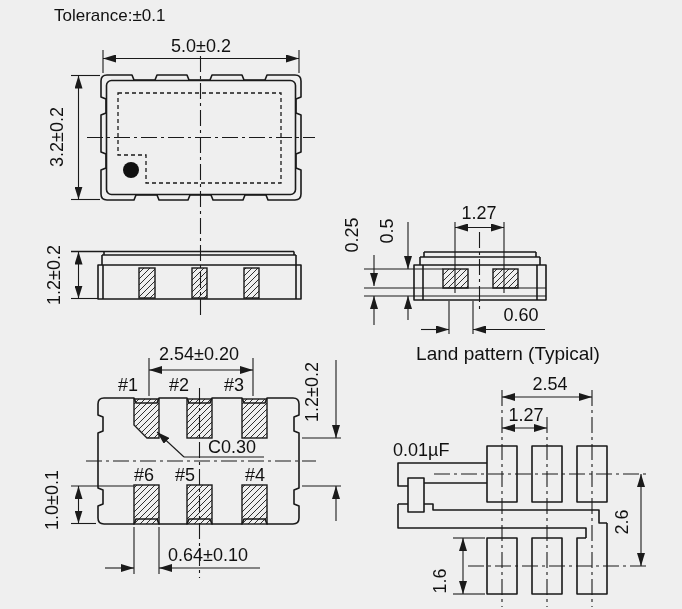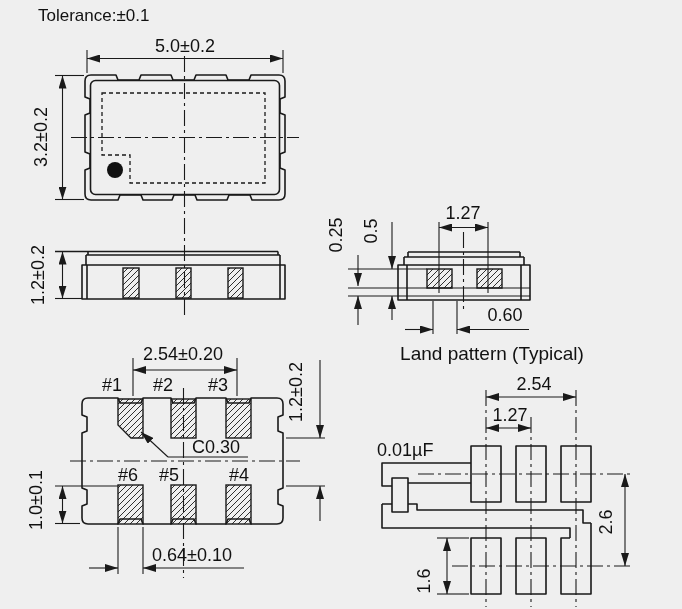--- a/index.html
+++ b/index.html
@@ -1,17 +1,17 @@
 <!DOCTYPE html>
 <html><head>
 <meta charset="utf-8">
 <style>
   html,body{margin:0;padding:0;background:#efefef;}
   .stage{position:relative;width:634px;height:609px;background:#efefef;overflow:hidden;
-         font-family:"Liberation Sans", sans-serif;}
+         font-family:"Liberation Sans", sans-serif;padding-left:16px;}
   svg text{fill:#111;font-family:"Liberation Sans", sans-serif;}
   .outline{stroke:#1a1a1a;stroke-width:1.6;fill:none;stroke-linejoin:round;}
   .thin{stroke:#1a1a1a;stroke-width:1.1;fill:none;}
   .dim{stroke:#1a1a1a;stroke-width:1.1;fill:none;}
   .cl{stroke:#1a1a1a;stroke-width:1.1;fill:none;stroke-dasharray:16 4 3 4;}
   .cavity{stroke:#1a1a1a;stroke-width:1.3;fill:none;stroke-dasharray:4 3;}
   .pad{stroke:#1a1a1a;stroke-width:1.4;}
   .t{font-size:18px;}
   .tc{font-size:19px;}
 </style>

